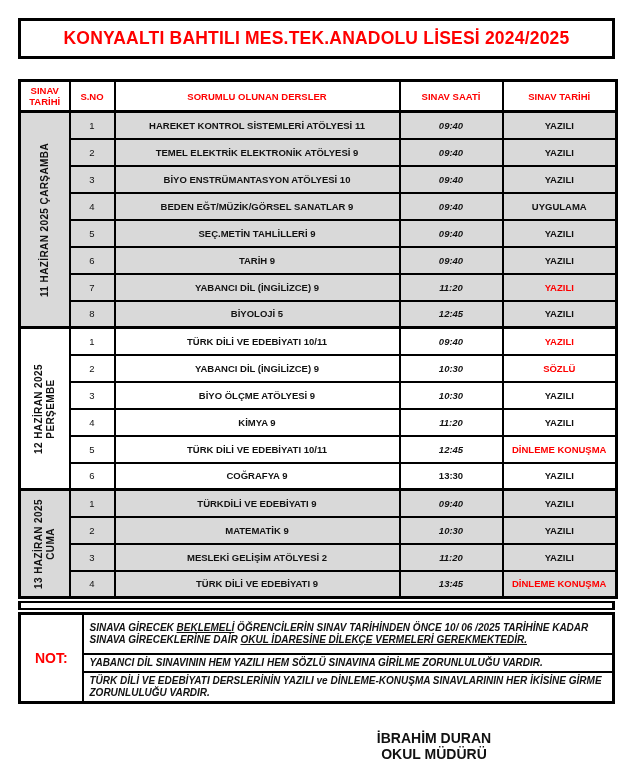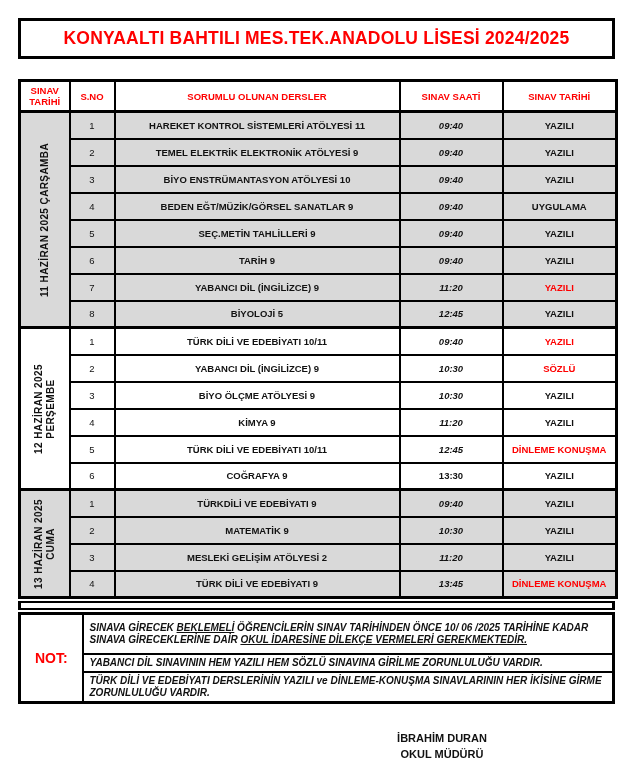--- a/index.html
+++ b/index.html
@@ -41,21 +41,21 @@
   table.notes{border:3px solid var(--border);}
   table.notes td{border:2px solid var(--border);vertical-align:middle;}
   td.notlabel{width:63px;text-align:center;color:var(--accent-red);font-weight:bold;font-size:14px;}
   td.notecell{padding:2px 6px;font-size:10px;font-weight:bold;font-style:italic;line-height:12px;}
   tr.n1{height:40px;}
   tr.n2{height:16px;}
   tr.n3{height:31px;}
   .u{text-decoration:underline;}
 
   
-  .signature{position:absolute;left:352px;top:731px;width:180px;text-align:center;font-weight:bold;font-size:11px;line-height:15.5px;}
+  .signature{position:absolute;left:344px;top:731px;width:180px;text-align:center;font-weight:bold;font-size:14px;line-height:15.5px;}
 </style>
 </head>
 <body>
 
 <div class="page">
 
   <div class="title-box">
     <div class="tline">KONYAALTI BAHTILI MES.TEK.ANADOLU LİSESİ 2024/2025</div>
   </div>
 

